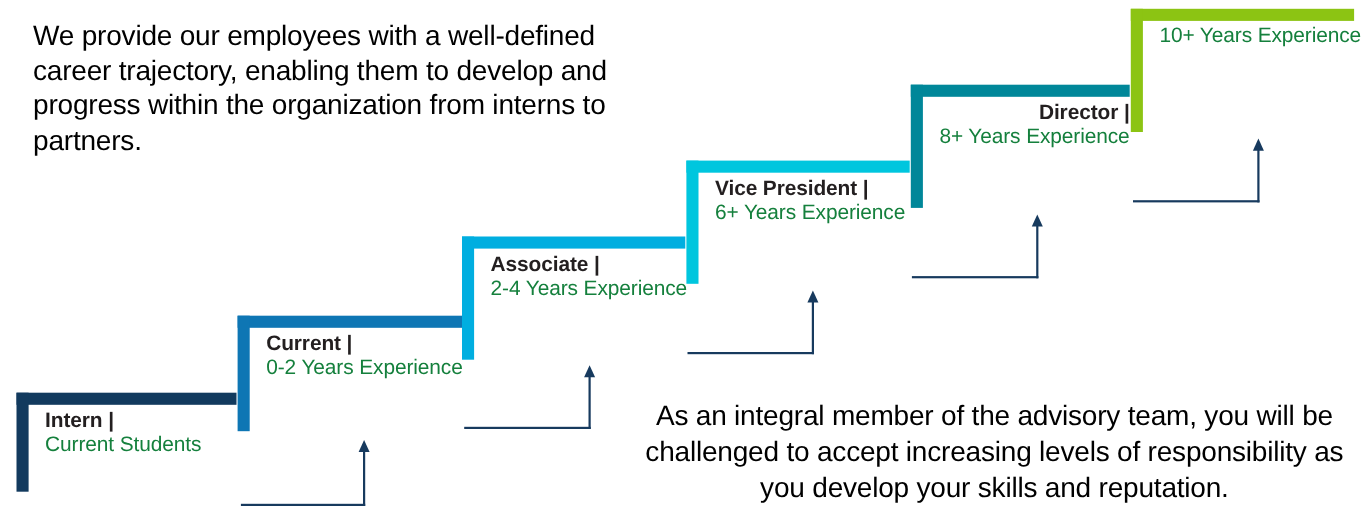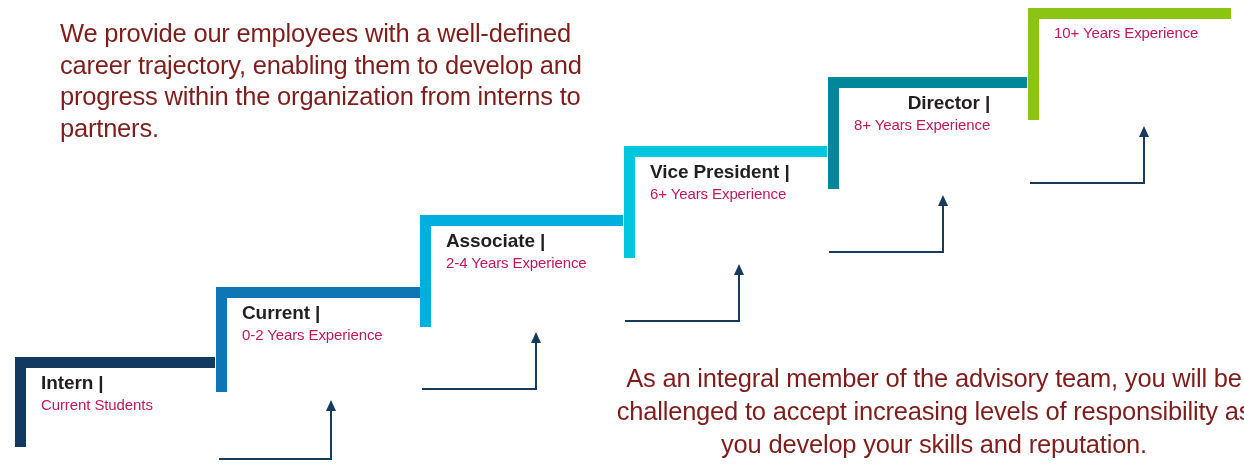--- a/index.html
+++ b/index.html
@@ -16,23 +16,22 @@
     width: 1244px;
     height: 472px;
     overflow: hidden;
     background: #ffffff;
   }
 
   
   .para {
     position: absolute;
     font-family: "Liberation Sans", sans-serif;
-    color: #7f1d1d;
+    color: #000000;
     white-space: pre-line;
-    margin-left: 30px;
   }
   #intro-paragraph {
     left: 30px;
     top: 18px;
     width: 560px;
     font-size: 25.5px;
     line-height: 31.5px;
     letter-spacing: -0.2px;
     text-align: left;
   }
@@ -69,23 +68,23 @@
     white-space: nowrap;
   }
   .step .step-title {
     font-size: 19px;
     font-weight: bold;
     color: #231f20;
     line-height: 23px;
     letter-spacing: -0.1px;
   }
   .step .step-sub {
-    font-size: 15px;
+    font-size: 19px;
     font-weight: normal;
-    color: #be185d;
+    color: #15803d;
     line-height: 21px;
     letter-spacing: -0.1px;
   }
 
   
   .arrow {
     position: absolute;
     pointer-events: none;
   }
   .arrow .h-seg {

